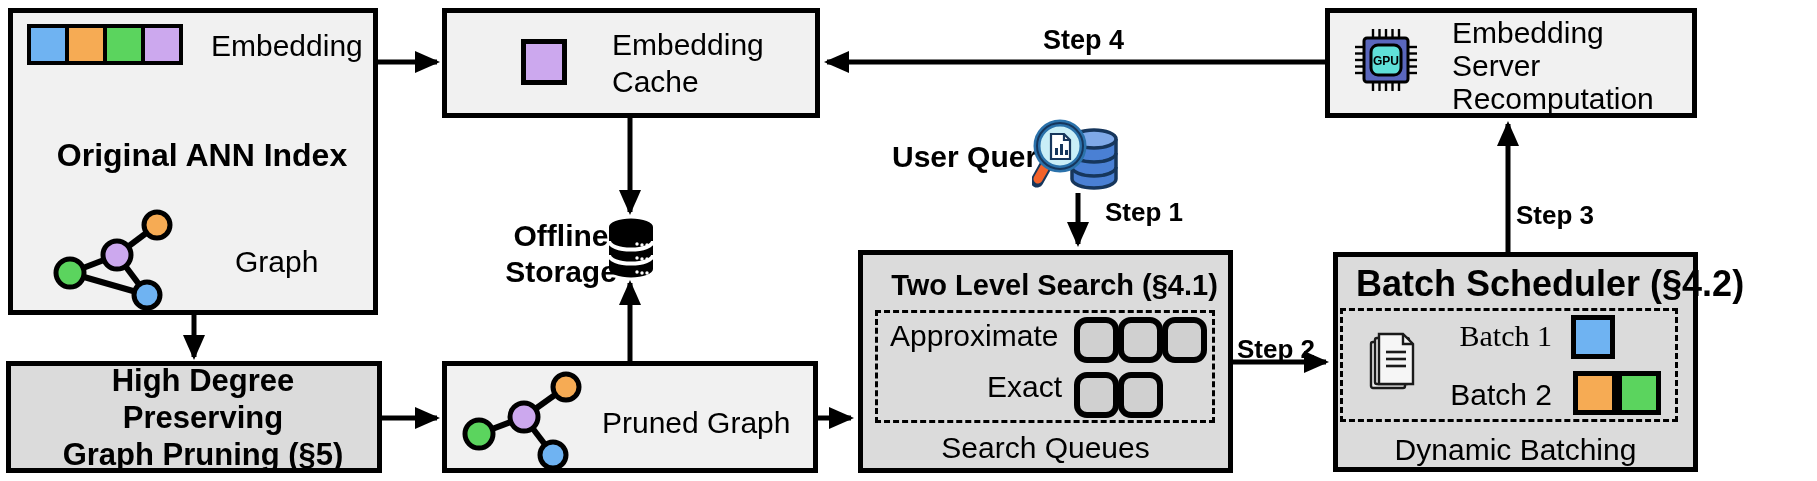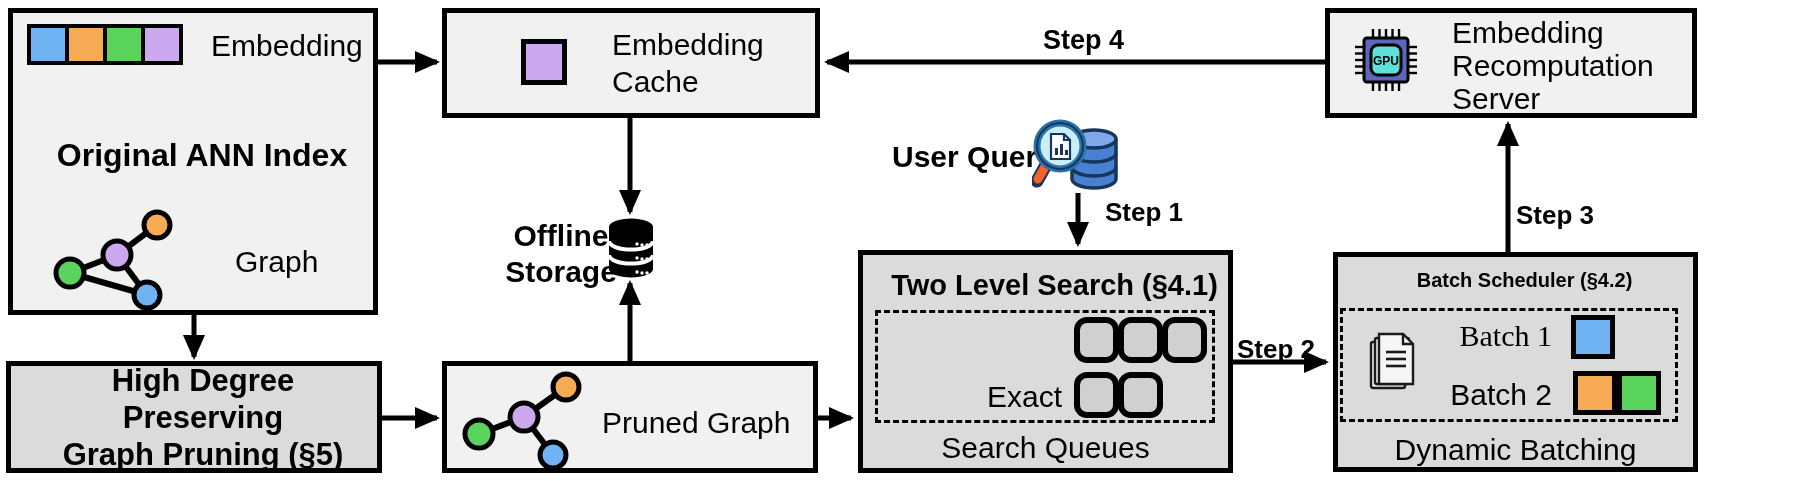--- a/index.html
+++ b/index.html
@@ -160,35 +160,36 @@
       <path d="M32 17 v6 h6" fill="none" stroke="#16365C" stroke-width="2.2"></path>
       <rect x="23" y="31" width="3" height="7" fill="#16365C"></rect>
       <rect x="28" y="27" width="3" height="11" fill="#16365C"></rect>
       <rect x="33" y="33" width="3" height="5" fill="#16365C"></rect>
     </g>
   </svg>
 
   <div class="box dark" style="left:858px;top:250px;width:375px;height:223px;">
     <div class="lbl ctr b" style="top:14px;font-size:29px;">Two Level Search (§4.1)</div>
     <div class="dashed" style="left:12px;top:55px;width:340px;height:113px;"></div>
+    <div class="lbl" style="left:27px;top:64px;font-size:30px;">Approximate</div>
     <div class="qrow" style="left:212px;top:62px;">
       <span class="qsq"></span>
         <span class="qsq"></span>
         <span class="qsq"></span>
     </div>
-    <div class="lbl" style="left:60px;top:125px;width:139px;text-align:right;font-size:30px;">Exact</div>
+    <div class="lbl" style="left:60px;top:115px;width:139px;text-align:right;font-size:30px;">Exact</div>
     <div class="qrow" style="left:212px;top:117px;">
       <span class="qsq"></span>
         <span class="qsq"></span>
     </div>
     <div class="lbl ctr" style="top:176px;font-size:30px;">Search Queues</div>
   </div>
 
   <div class="box dark" style="left:1333px;top:252px;width:365px;height:220px;">
-    <div class="lbl ctr b" style="top:12px;font-size:20px;">Batch Scheduler (§4.2)</div>
+    <div class="lbl ctr b" style="top:6px;font-size:36px;">Batch Scheduler (§4.2)</div>
     <div class="dashed" style="left:2px;top:51px;width:338px;height:114px;"></div>
     <svg class="abs" style="left:28px;top:73px;" width="54" height="62" viewBox="0 0 54 62">
       <g fill="#ececec" stroke="#1a1a1a" stroke-width="2.4">
         <rect x="5" y="12" width="34" height="46" rx="2"></rect>
         <rect x="9" y="8" width="34" height="46" rx="2"></rect>
       </g>
       <path d="M13 4 h24 l10 10 v40 h-34 z" fill="#f6f6f6" stroke="#1a1a1a" stroke-width="2.4"></path>
       <path d="M37 4 v10 h10" fill="none" stroke="#1a1a1a" stroke-width="2.4"></path>
       <g stroke="#1a1a1a" stroke-width="2.6">
         <line x1="20" y1="22" x2="40" y2="22"></line>
@@ -227,18 +228,18 @@
           <line x1="56" y1="34" x2="65" y2="34"></line>
           <line x1="56" y1="40.5" x2="65" y2="40.5"></line>
           <line x1="56" y1="47" x2="65" y2="47"></line>
       </g>
       <rect x="12" y="12" width="44" height="44" rx="3" stroke="#000" stroke-width="3" fill="#5A67BD"></rect>
       <rect x="19" y="19" width="30" height="30" rx="7" stroke="#000" stroke-width="3" fill="#5FE0D8"></rect>
       <text x="34" y="39" text-anchor="middle" font-size="12" font-weight="bold" font-family="Liberation Sans, sans-serif" fill="#000">GPU</text>
     </svg>
     <div class="lbl" style="left:122px;top:3px;font-size:30px;line-height:33px;">
       <div>Embedding</div>
+      <div>Server</div>
       <div>Recomputation</div>
-      <div>Server</div>
     </div>
   </div>
 
 </div>
 
 </body></html>

